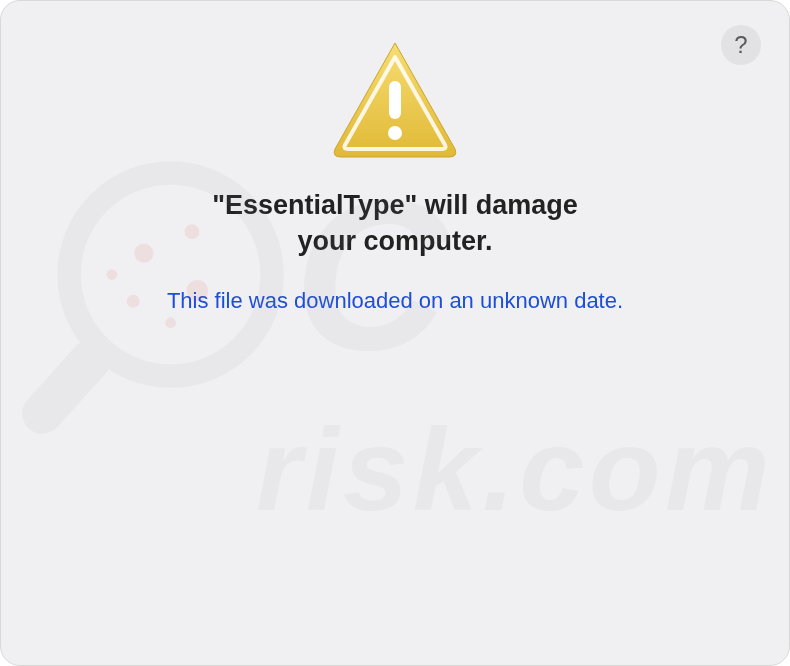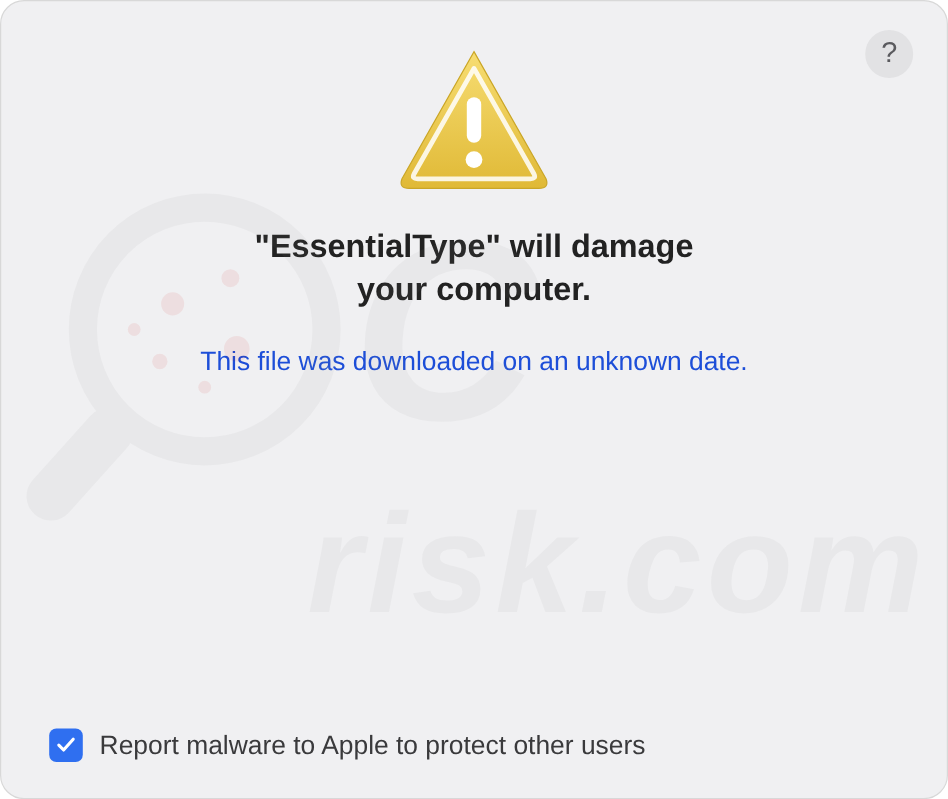--- a/index.html
+++ b/index.html
@@ -170,22 +170,14 @@
   <div class="title">
     <span>"EssentialType" will damage</span><br>
     <span>your computer.</span>
   </div>
 
   <div class="subtitle">This file was downloaded on an unknown date.</div>
 
   <div class="buttons">
   </div>
 
-  <div class="checkbox-row">
-    <div class="chk">
-      <svg viewBox="0 0 18 18">
-        <path d="M 3 9 L 7 13 L 15 4" stroke="#fff" stroke-width="2.6" fill="none" stroke-linecap="round" stroke-linejoin="round"></path>
-      </svg>
-    </div>
-    <span class="chk-label">Report malware to Apple to protect other users</span>
-  </div>
 
 </div>
 
 </body></html>

